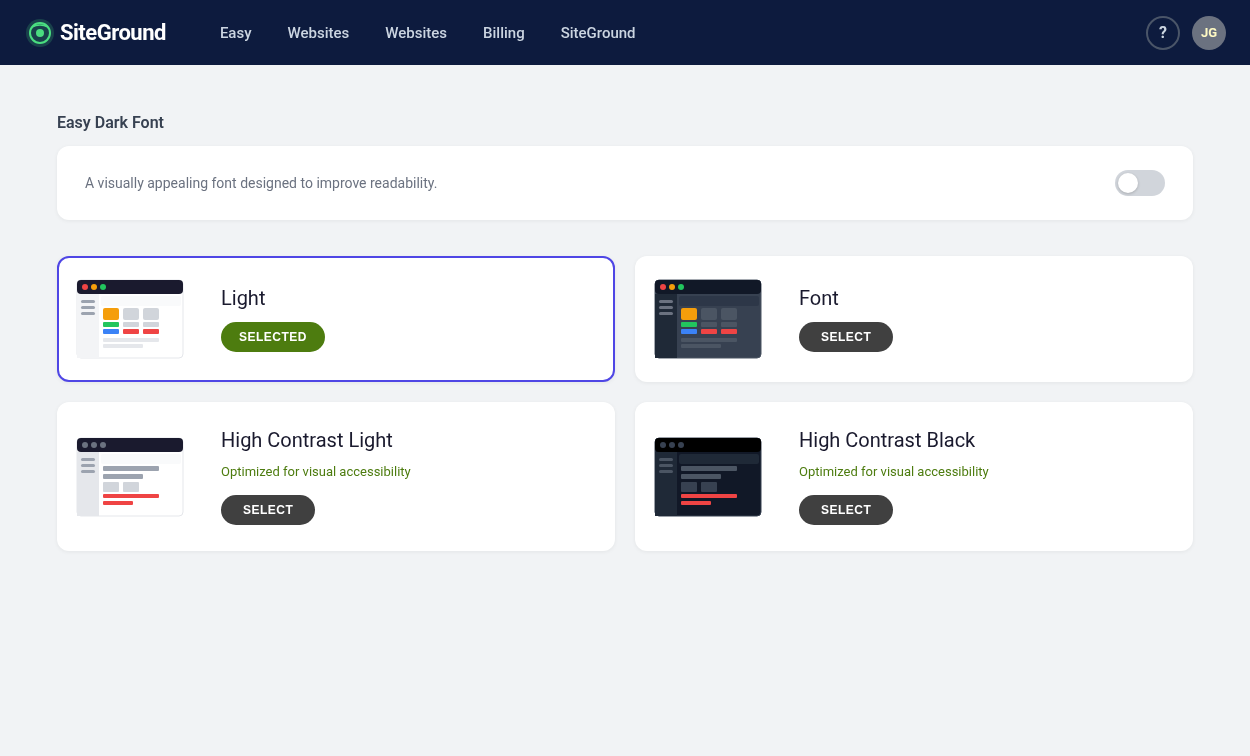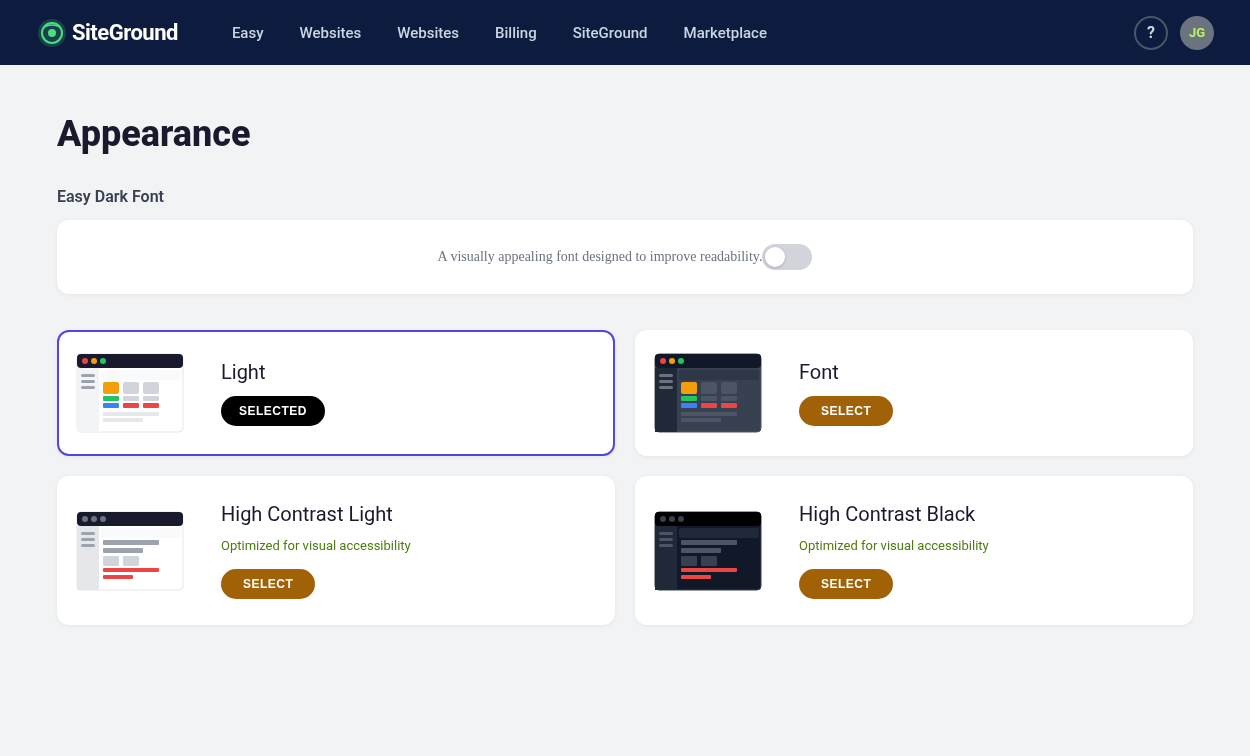--- a/index.html
+++ b/index.html
@@ -8,21 +8,21 @@
       background: #f1f3f5;
       min-height: 756px;
     }
 
     
     .navbar {
       background: #0d1b3e;
       height: 65px;
       display: flex;
       align-items: center;
-      padding: 0 36px;
+      padding: 0 24px;
       gap: 32px;
     }
     .navbar-logo {
       display: flex;
       align-items: center;
       margin-right: 8px;
     }
     .logo-text {
       color: white;
       font-size: 22px;
@@ -65,21 +65,21 @@
       justify-content: center;
       font-size: 16px;
       font-weight: 700;
       cursor: pointer;
     }
     .avatar-btn {
       width: 34px;
       height: 34px;
       border-radius: 50%;
       background: #6b7280;
-      color: #bef264;
+      color: #fef9c3;
       display: flex;
       align-items: center;
       justify-content: center;
       font-size: 13px;
       font-weight: 700;
       cursor: pointer;
     }
 
     
     .main {
@@ -100,24 +100,23 @@
       font-weight: 600;
       color: #374151;
       margin-bottom: 14px;
     }
     .font-card {
       background: white;
       border-radius: 12px;
       padding: 24px 28px;
       display: flex;
       align-items: center;
-      justify-content: center;
+      justify-content: space-between;
       margin-bottom: 36px;
       box-shadow: 0 1px 4px rgba(0,0,0,0.06);
-      font-family: Liberation Serif, serif;
     }
     .font-card-text {
       font-size: 14px;
       color: #6b7280;
     }
 
     
     .toggle {
       width: 50px;
       height: 26px;
@@ -177,32 +176,32 @@
       font-weight: 400;
       color: #1a1a2e;
       margin-bottom: 12px;
     }
     .theme-desc {
       font-size: 13px;
       color: #4d7c0f;
       margin-bottom: 16px;
     }
     .btn-selected {
-      background: #000000;
+      background: #4d7c0f;
       color: white;
       border: none;
       border-radius: 20px;
       padding: 8px 18px;
       font-size: 12px;
       font-weight: 700;
       letter-spacing: 0.5px;
       cursor: pointer;
     }
     .btn-select {
-      background: #a16207;
+      background: #404040;
       color: white;
       border: none;
       border-radius: 20px;
       padding: 8px 22px;
       font-size: 12px;
       font-weight: 700;
       letter-spacing: 0.5px;
       cursor: pointer;
     }
   </style>
@@ -218,30 +217,28 @@
       <path d="M8 10 Q16 6 24 10" stroke="#4ade80" stroke-width="1.5" fill="none"></path>
     </svg>
     <span class="logo-text">SiteGround</span>
   </div>
   <div class="nav-links">
     <a class="nav-link">Easy</a>
     <a class="nav-link">Websites</a>
     <a class="nav-link">Websites</a>
     <a class="nav-link">Billing</a>
     <a class="nav-link">SiteGround</a>
-    <a class="nav-link">Marketplace</a>
   </div>
   <div class="nav-actions">
     <div class="help-btn">?</div>
     <div class="avatar-btn">JG</div>
   </div>
 </nav>
 
 <div class="main">
-  <h1 class="page-title">Appearance</h1>
 
   <div class="section-label">Easy Dark Font</div>
   <div class="font-card">
     <span class="font-card-text">A visually appealing font designed to improve readability.</span>
     <div class="toggle"></div>
   </div>
 
   <div class="themes-grid">
 
     <div class="theme-card selected">

